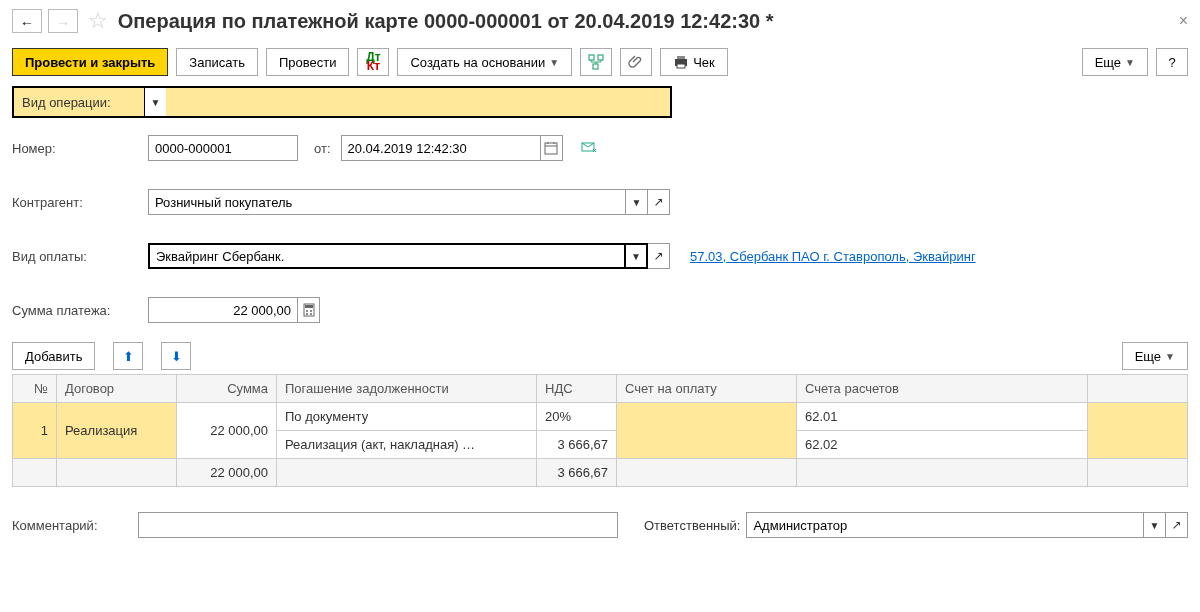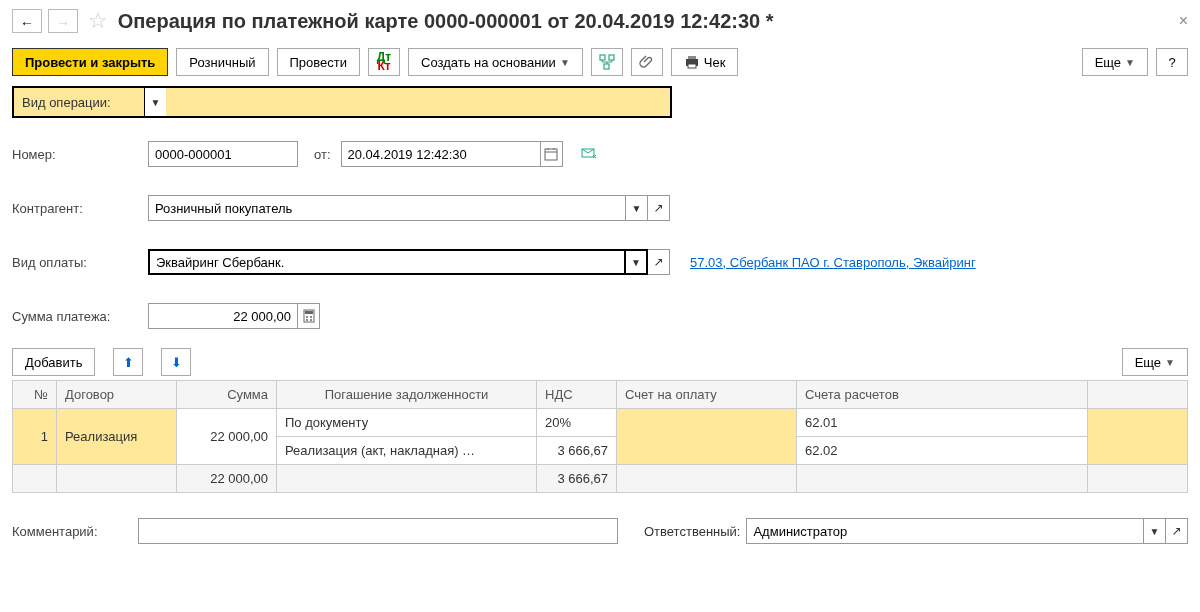--- a/index.html
+++ b/index.html
@@ -157,21 +157,21 @@
 <div class="header-row">
   <button class="nav-btn">←</button>
   <button class="nav-btn disabled">→</button>
   <span class="star">☆</span>
   <span class="title">Операция по платежной карте 0000-000001 от 20.04.2019 12:42:30 *</span>
   <span class="close-x">×</span>
 </div>
 
 <div class="toolbar">
   <button class="btn btn-primary">Провести и закрыть</button>
-  <button class="btn">Розничный</button>
+  <button class="btn">Записать</button>
   <button class="btn">Провести</button>
   <button class="btn btn-icon">
     <span class="dt-kt">
         <span class="dt">Дт</span>
         <span class="kt">Кт</span>
       </span>
   </button>
   <button class="btn">
     <span>Создать на основании</span>
     <span class="caret">▼</span>
@@ -198,21 +198,21 @@
     <span>Чек</span>
   </button>
   <div class="toolbar-spacer"></div>
   <button class="btn">
     <span>Еще</span>
     <span class="caret">▼</span>
   </button>
   <button class="btn btn-icon">?</button>
 </div>
 
-<div class="form-row" style="margin-bottom:14px;">
+<div class="form-row" style="margin-bottom:8px;">
   <div class="grp-operation" style="width:660px;">
     <span class="lbl">Вид операции:</span>
     <span class="dd">▼</span>
   </div>
 </div>
 
 <div class="form-row">
   <span class="label">Номер:</span>
   <input class="field-input" style="width: 150px;" value="0000-000001">
   <span class="label-narrow">от:</span>
@@ -286,21 +286,21 @@
     <span class="caret">▼</span>
   </button>
 </div>
 
 <table class="data-table">
   <thead>
     <tr>
       <th class="num-col">№</th>
       <th style="width:120px;">Договор</th>
       <th class="sum-col">Сумма</th>
-      <th style="width:260px;text-align:center;">Погашение задолженности</th>
+      <th style="width:260px;">Погашение задолженности</th>
       <th style="width:80px;">НДС</th>
       <th style="width:180px;">Счет на оплату</th>
       <th>Счета расчетов</th>
       <th style="width:100px;"></th>
     </tr>
   </thead>
   <tbody>
     <tr class="row-yellow">
       <td class="num-col" rowspan="2">1</td>
       <td rowspan="2">Реализация</td>

